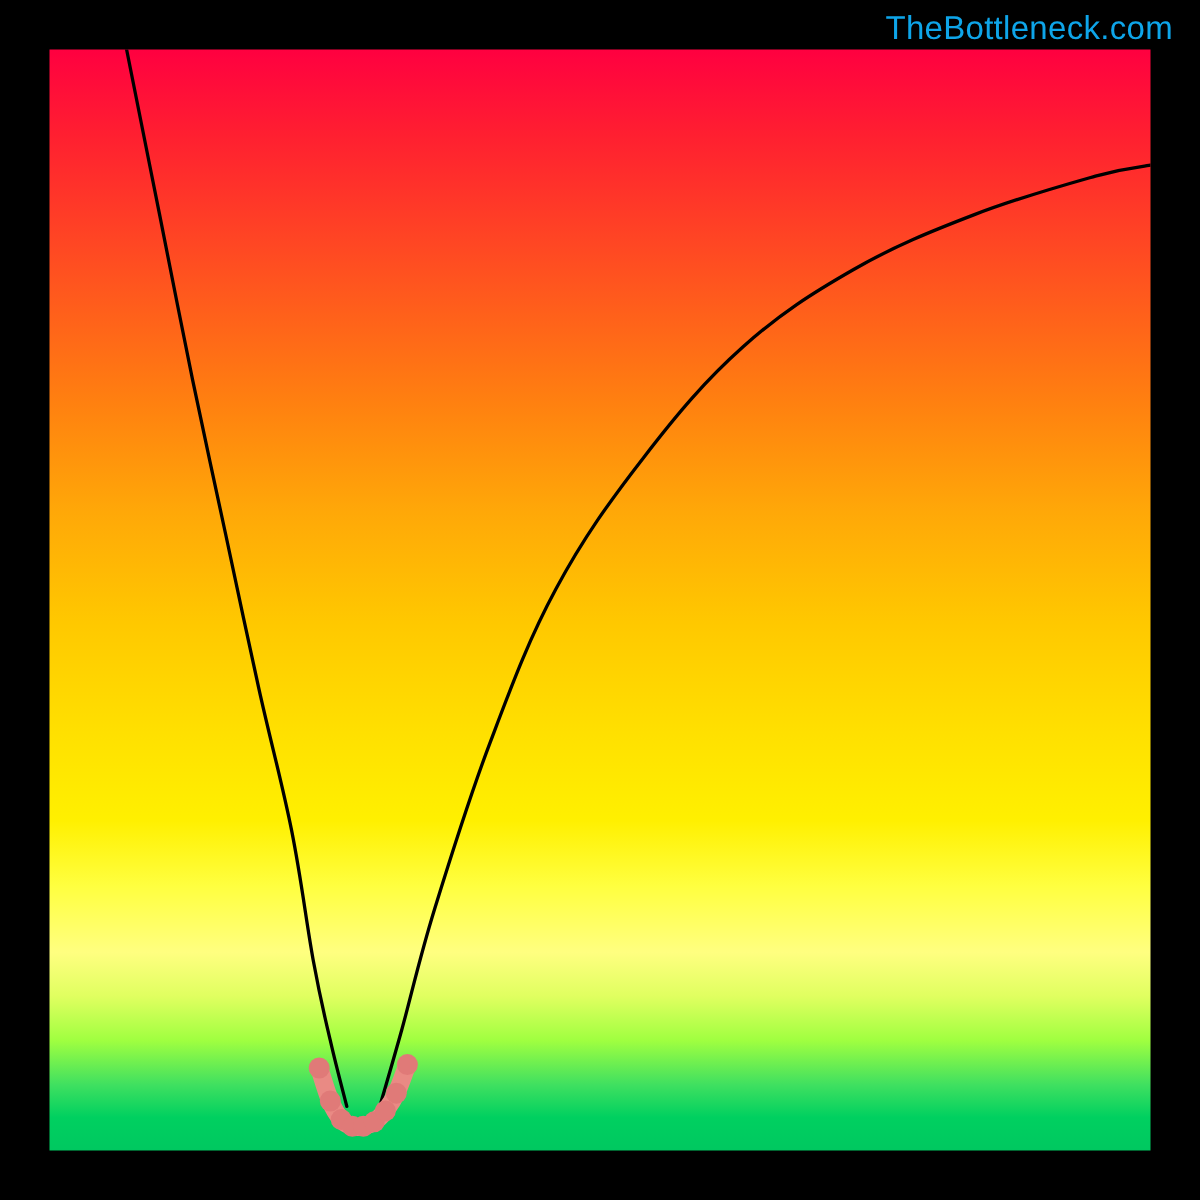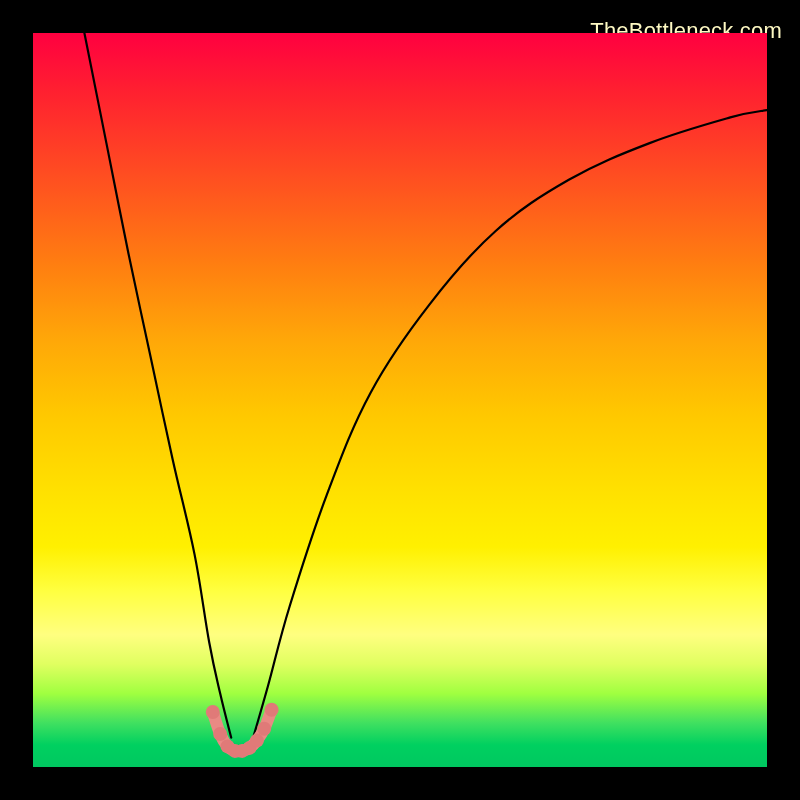--- a/index.html
+++ b/index.html
@@ -28,26 +28,26 @@
       #ffff40 76%,
       #ffff80 82%,
       #e0ff60 86%,
       #a0ff40 90%,
       #40e060 94%,
       #00d060 97%,
       #00c860 100%);
   }
   .watermark {
     position: absolute;
-    top: 18px;
+    top: 6px;
     right: 18px;
     font-family: Arial, Helvetica, sans-serif;
     font-size: 22px;
     font-weight: 500;
-    color: #fef9c3;
+    color: #0ea5e9;
     letter-spacing: 0.2px;
     text-align: right;
   }
   svg.curves {
     position: absolute;
     left: 0;
     top: 0;
     width: 734px;
     height: 734px;
   }

